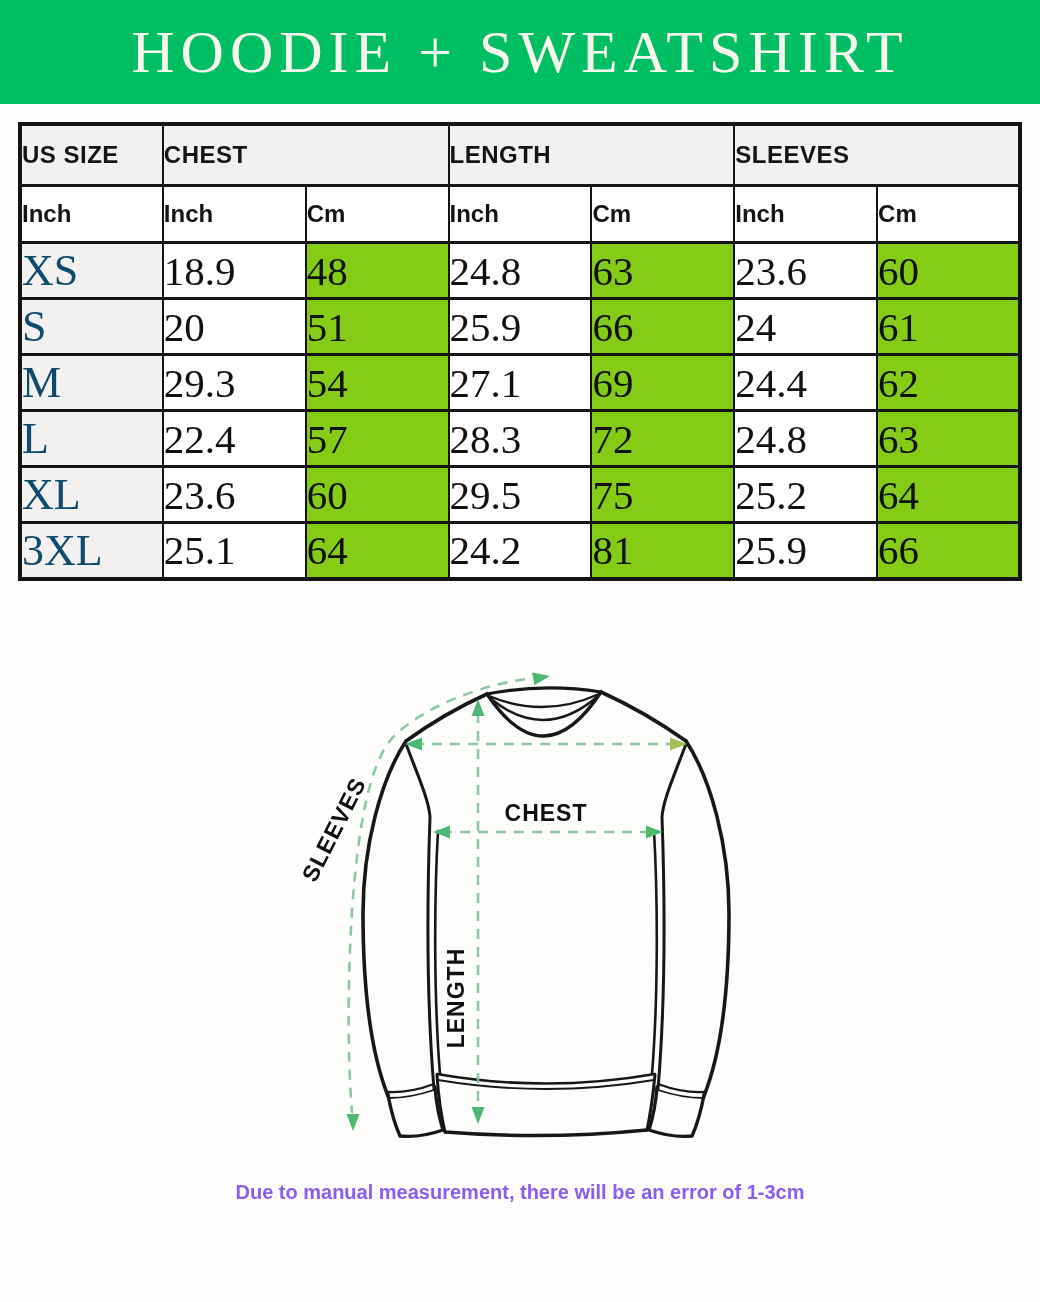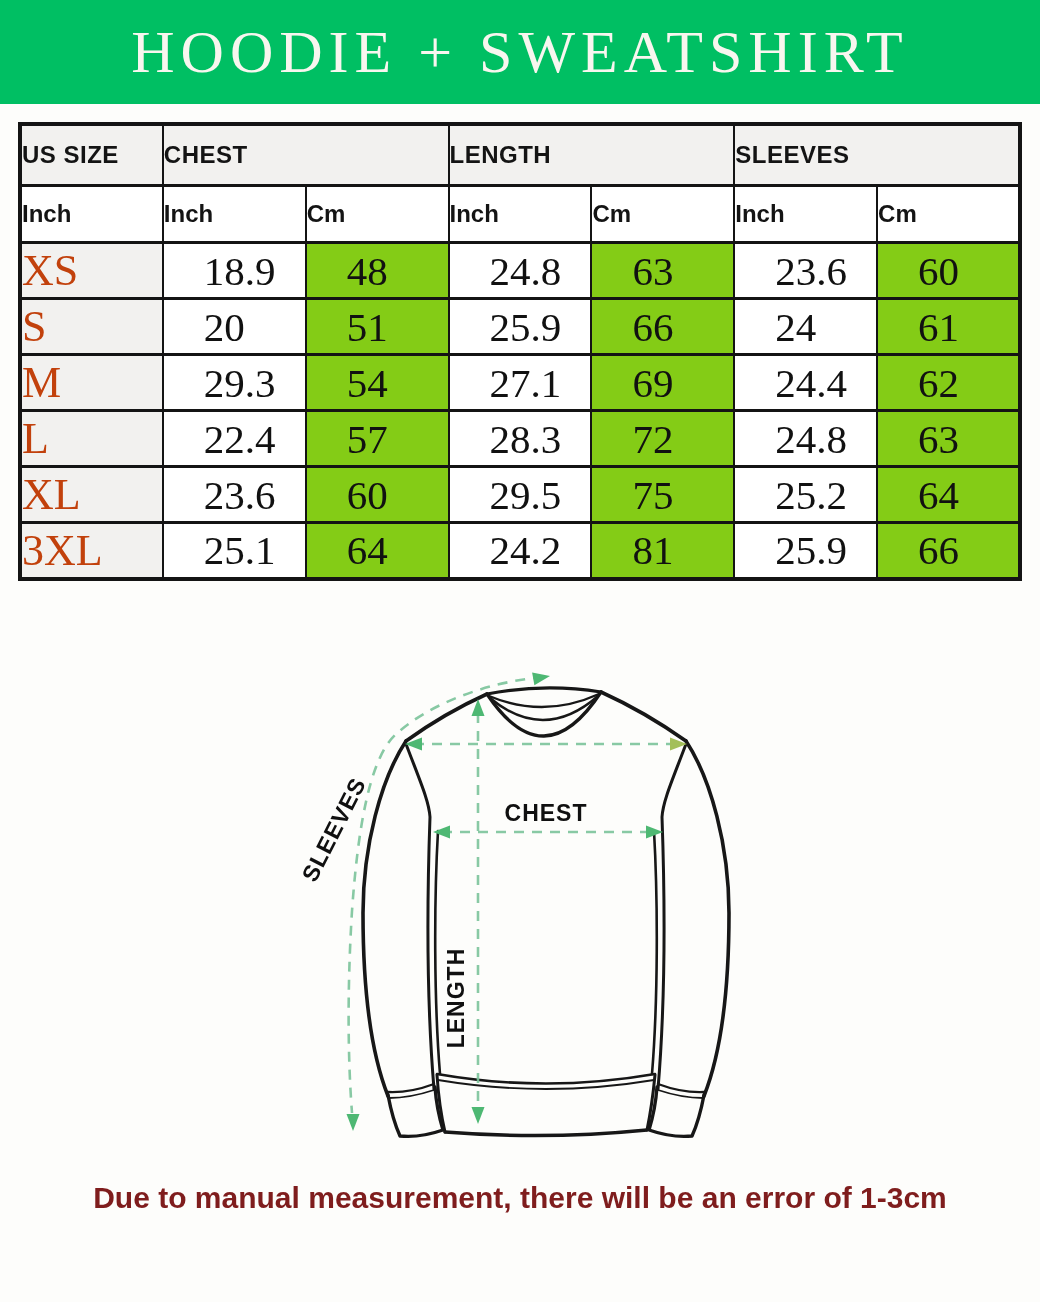--- a/index.html
+++ b/index.html
@@ -50,44 +50,43 @@
   }
   .size-table .unit-row th{
     height:54px;
     font-family:"Liberation Sans", sans-serif;
     font-size:24px;font-weight:bold;color:#141414;
     background:#ffffff;
   }
   .size-table tbody tr{height:56px;}
   .size-table tbody th{
     font-family:"Liberation Serif", serif;
-    font-weight:400;font-size:44px;color:#c2410c;
+    font-weight:400;font-size:44px;color:#0c4a6e;
     background:#f2f1ef;
   }
   .size-table tbody td{
     font-family:"Liberation Serif", serif;
     font-size:41px;color:#111;
     background:#ffffff;
-    padding-left:40px;
   }
   .size-table .shade{background:#84cc16;}
   
   .diagram-wrap{width:1040px;height:600px;}
   .svg-label{
     font-family:"Liberation Sans", sans-serif;
     font-weight:bold;font-size:23px;fill:#101010;letter-spacing:1px;
   }
   
   .disclaimer{
     margin:0;
     text-align:center;
     font-family:"Liberation Sans", sans-serif;
     font-weight:bold;
-    font-size:30px;
-    color:#7f1d1d;
+    font-size:20px;
+    color:#8b5cf6;
   }
 </style>
 </head>
 <body>
 
 <header class="banner">
   <h1>HOODIE + SWEATSHIRT</h1>
 </header>
 
 <table class="size-table">

